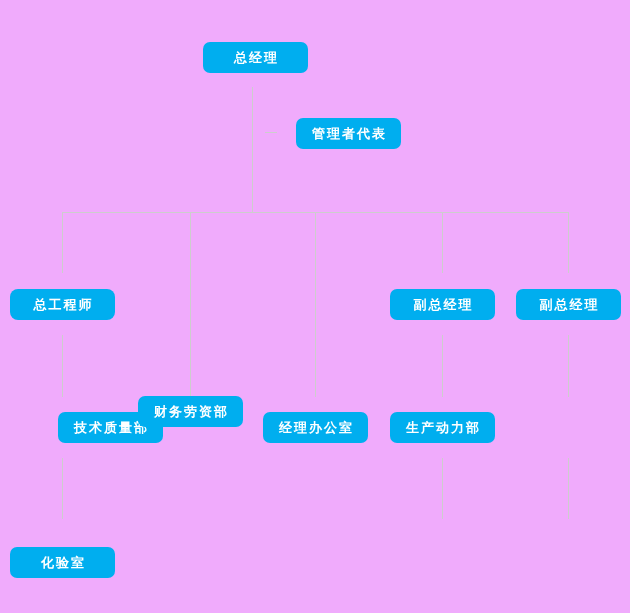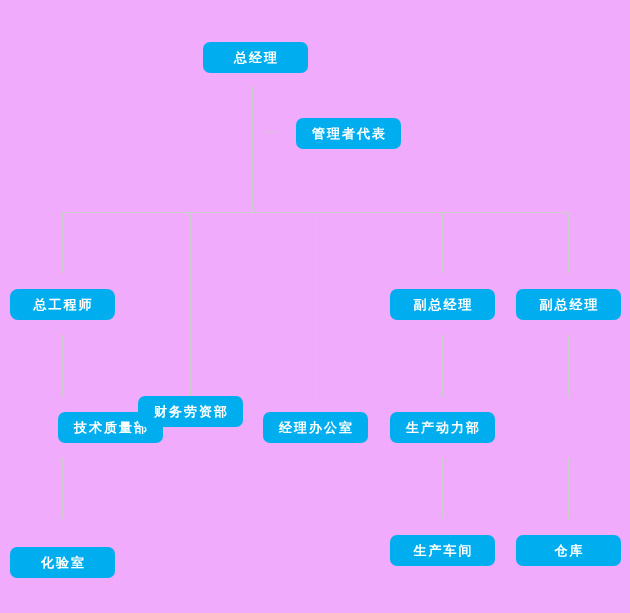--- a/index.html
+++ b/index.html
@@ -93,16 +93,14 @@
   <div class="node n-gm">总经理</div>
   <div class="node n-rep">管理者代表</div>
   <div class="node n-ce">总工程师</div>
   <div class="node n-dgm1">副总经理</div>
   <div class="node n-dgm2">副总经理</div>
   <div class="node n-tq">技术质量部</div>
   <div class="node n-fl">财务劳资部</div>
   <div class="node n-pp">生产动力部</div>
   <div class="node n-mo">经理办公室</div>
   <div class="node n-lab">化验室</div>
-  <div class="node n-pw">生产车间</div>
-  <div class="node n-wh">仓库</div>
 
 </div>
 
 </body></html>

